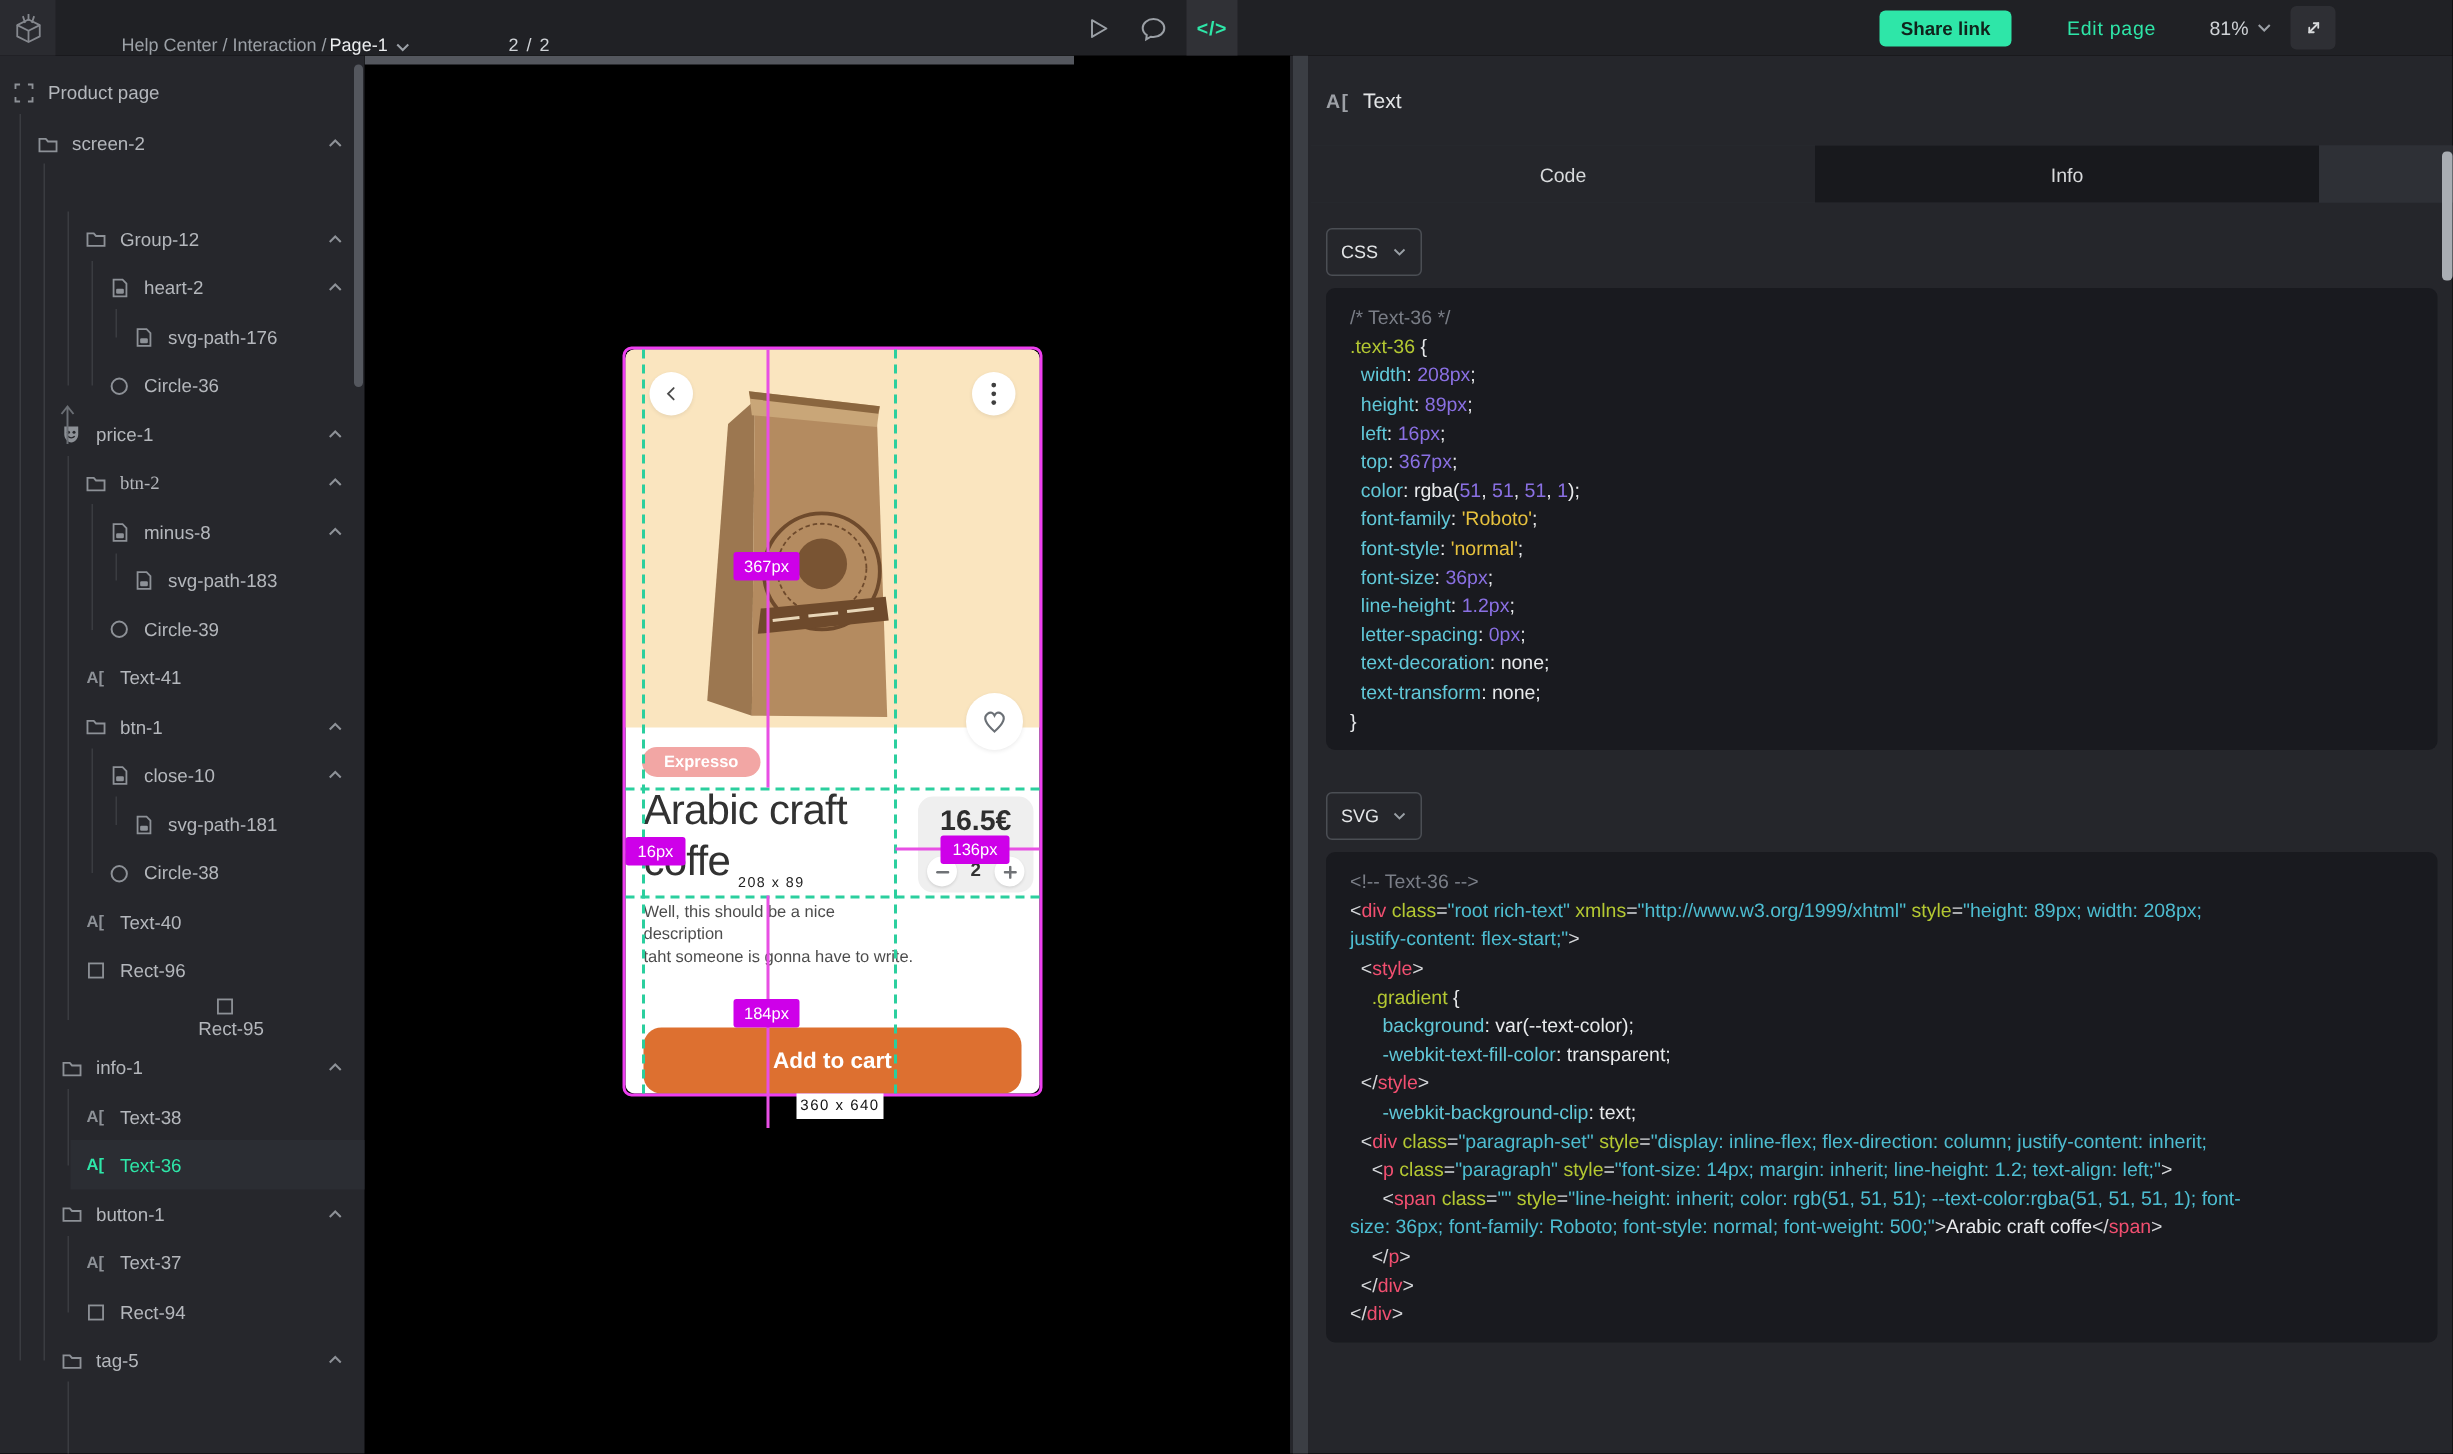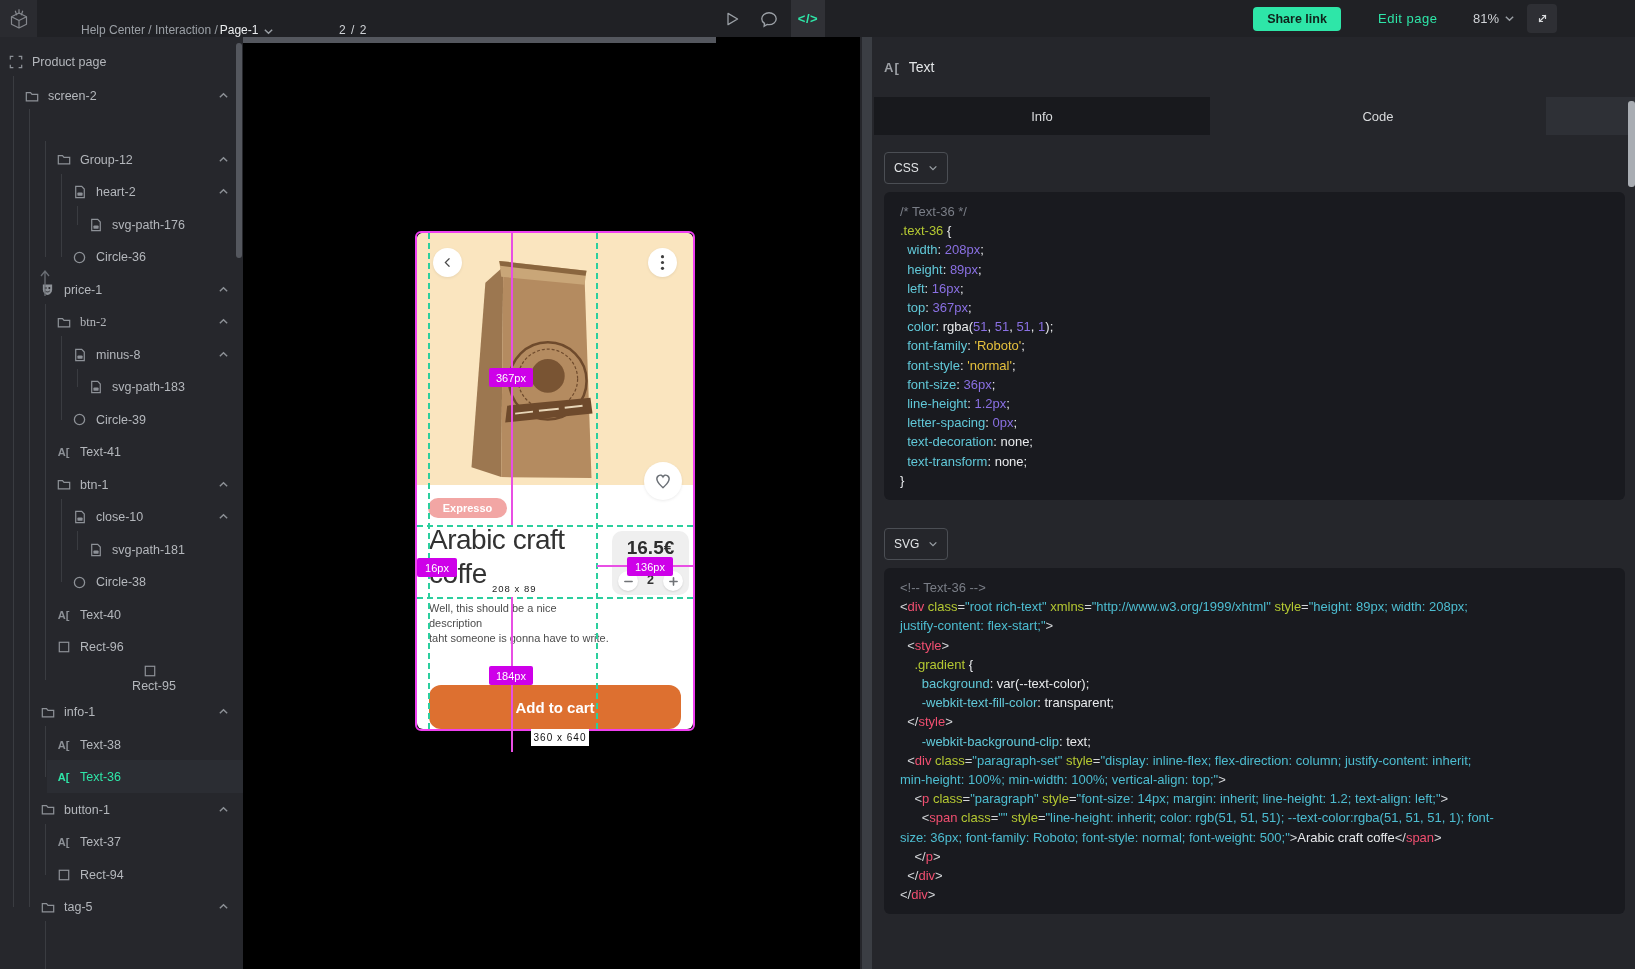--- a/index.html
+++ b/index.html
@@ -507,22 +507,22 @@
 
 <div id="rpanel">
   <div id="rp-scroll"></div>
 
   <div id="rp-header">
     <span class="ticon">A[</span>
     <span>Text</span>
   </div>
 
   <div id="tabbar">
+    <div class="tab active">Code</div>
     <div class="tab inactive">Info</div>
-    <div class="tab active">Code</div>
     <div style="flex:1; background:#2e3036;"></div>
   </div>
 
   <div class="dropdown" style="top:115px;">
     <span>CSS</span>
     <svg width="10" height="10" viewBox="0 0 12 12">
       <path d="M2 4 L6 8 L10 4" fill="none" stroke="#9aa0a6" stroke-width="1.5"></path>
     </svg>
   </div>
   <div class="code-block" id="css-code" style="top:155px;">
@@ -553,21 +553,20 @@
       <div class="code-line"><span class="tok-com">&lt;!-- Text-36 --&gt;</span></div>
       <div class="code-line"><span class="tok-punc">&lt;</span><span class="tok-tag">div</span><span class="tok-plain"> </span><span class="tok-attr">class</span><span class="tok-punc">=</span><span class="tok-val">"root rich-text"</span><span class="tok-plain"> </span><span class="tok-attr">xmlns</span><span class="tok-punc">=</span><span class="tok-val">"http://www.w3.org/1999/xhtml"</span><span class="tok-plain"> </span><span class="tok-attr">style</span><span class="tok-punc">=</span><span class="tok-val">"height: 89px; width: 208px;</span></div>
       <div class="code-line"><span class="tok-val">justify-content: flex-start;"</span><span class="tok-punc">&gt;</span></div>
       <div class="code-line"><span class="tok-plain">  </span><span class="tok-punc">&lt;</span><span class="tok-tag">style</span><span class="tok-punc">&gt;</span></div>
       <div class="code-line"><span class="tok-plain">    </span><span class="tok-sel">.gradient</span><span class="tok-plain"> {</span></div>
       <div class="code-line"><span class="tok-plain">      </span><span class="tok-prop">background</span><span class="tok-plain">: </span><span class="tok-plain">var(--text-color);</span></div>
       <div class="code-line"><span class="tok-plain">      </span><span class="tok-prop">-webkit-text-fill-color</span><span class="tok-plain">: </span><span class="tok-plain">transparent;</span></div>
       <div class="code-line"><span class="tok-plain">  </span><span class="tok-punc">&lt;/</span><span class="tok-tag">style</span><span class="tok-punc">&gt;</span></div>
       <div class="code-line"><span class="tok-plain">      </span><span class="tok-prop">-webkit-background-clip</span><span class="tok-plain">: </span><span class="tok-plain">text;</span></div>
       <div class="code-line"><span class="tok-plain">  </span><span class="tok-punc">&lt;</span><span class="tok-tag">div</span><span class="tok-plain"> </span><span class="tok-attr">class</span><span class="tok-punc">=</span><span class="tok-val">"paragraph-set"</span><span class="tok-plain"> </span><span class="tok-attr">style</span><span class="tok-punc">=</span><span class="tok-val">"display: inline-flex; flex-direction: column; justify-content: inherit;</span></div>
-      <div class="code-line"><span class="tok-val">min-height: 100%; min-width: 100%; vertical-align: top;"</span><span class="tok-punc">&gt;</span></div>
       <div class="code-line"><span class="tok-plain">    </span><span class="tok-punc">&lt;</span><span class="tok-tag">p</span><span class="tok-plain"> </span><span class="tok-attr">class</span><span class="tok-punc">=</span><span class="tok-val">"paragraph"</span><span class="tok-plain"> </span><span class="tok-attr">style</span><span class="tok-punc">=</span><span class="tok-val">"font-size: 14px; margin: inherit; line-height: 1.2; text-align: left;"</span><span class="tok-punc">&gt;</span></div>
       <div class="code-line"><span class="tok-plain">      </span><span class="tok-punc">&lt;</span><span class="tok-tag">span</span><span class="tok-plain"> </span><span class="tok-attr">class</span><span class="tok-punc">=</span><span class="tok-val">""</span><span class="tok-plain"> </span><span class="tok-attr">style</span><span class="tok-punc">=</span><span class="tok-val">"line-height: inherit; color: rgb(51, 51, 51); --text-color:rgba(51, 51, 51, 1); font-</span></div>
       <div class="code-line"><span class="tok-val">size: 36px; font-family: Roboto; font-style: normal; font-weight: 500;"</span><span class="tok-punc">&gt;</span><span class="tok-plain">Arabic craft coffe</span><span class="tok-punc">&lt;/</span><span class="tok-tag">span</span><span class="tok-punc">&gt;</span></div>
       <div class="code-line"><span class="tok-plain">    </span><span class="tok-punc">&lt;/</span><span class="tok-tag">p</span><span class="tok-punc">&gt;</span></div>
       <div class="code-line"><span class="tok-plain">  </span><span class="tok-punc">&lt;/</span><span class="tok-tag">div</span><span class="tok-punc">&gt;</span></div>
       <div class="code-line"><span class="tok-punc">&lt;/</span><span class="tok-tag">div</span><span class="tok-punc">&gt;</span></div>
     </div>
 
   <div id="win-scroll"></div>
 </div>

